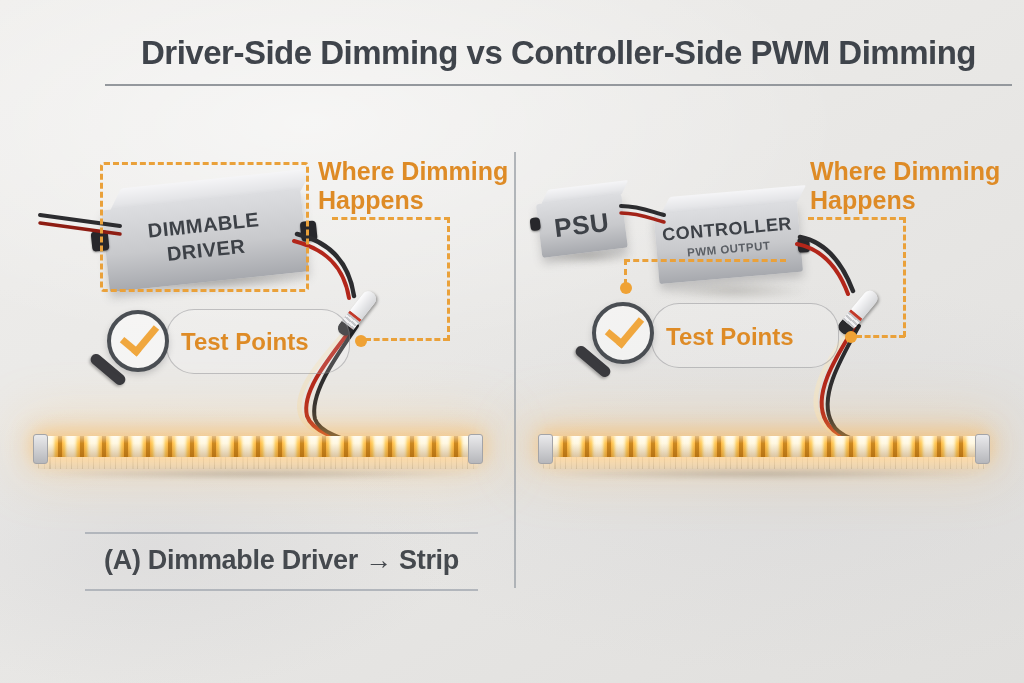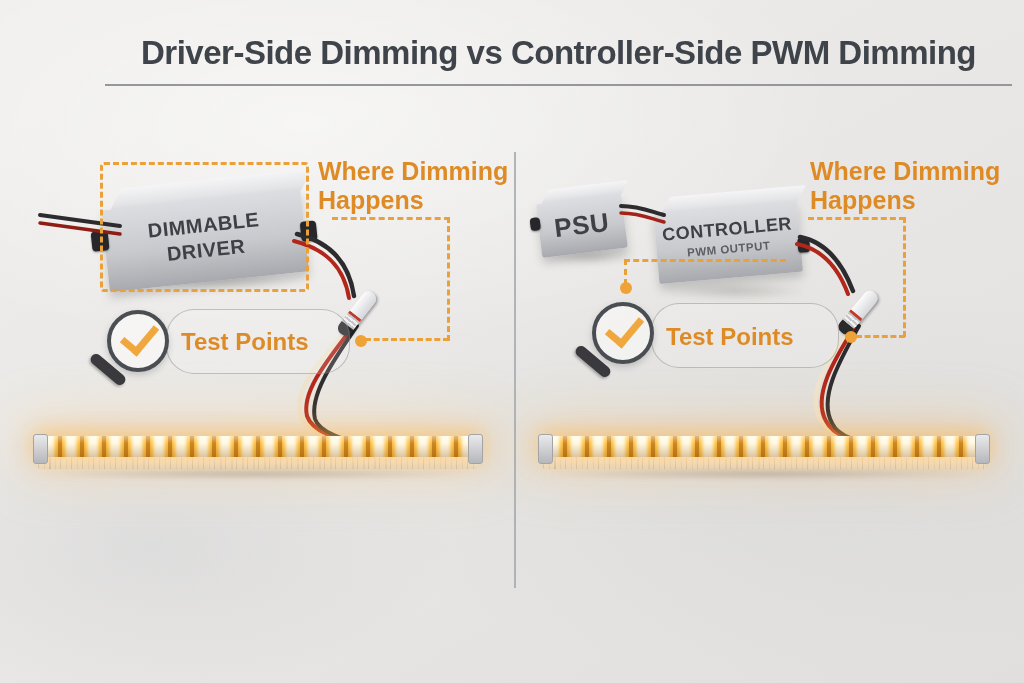--- a/index.html
+++ b/index.html
@@ -249,16 +249,17 @@
     <div>Where Dimming</div>
     <div>Happens</div>
   </div>
   <div class="where-label" style="left:810px;top:157px;">
     <div>Where Dimming</div>
     <div>Happens</div>
   </div>
   <div class="testpoints-label" style="left:181px;top:328px;">Test Points</div>
   <div class="testpoints-label" style="left:666px;top:323px;">Test Points</div>
 
+  <div id="caption-a" class="caption">(A) Dimmable Driver → Strip</div>
 
   <div class="divider"></div>
 
 </div>
 
 </body></html>

